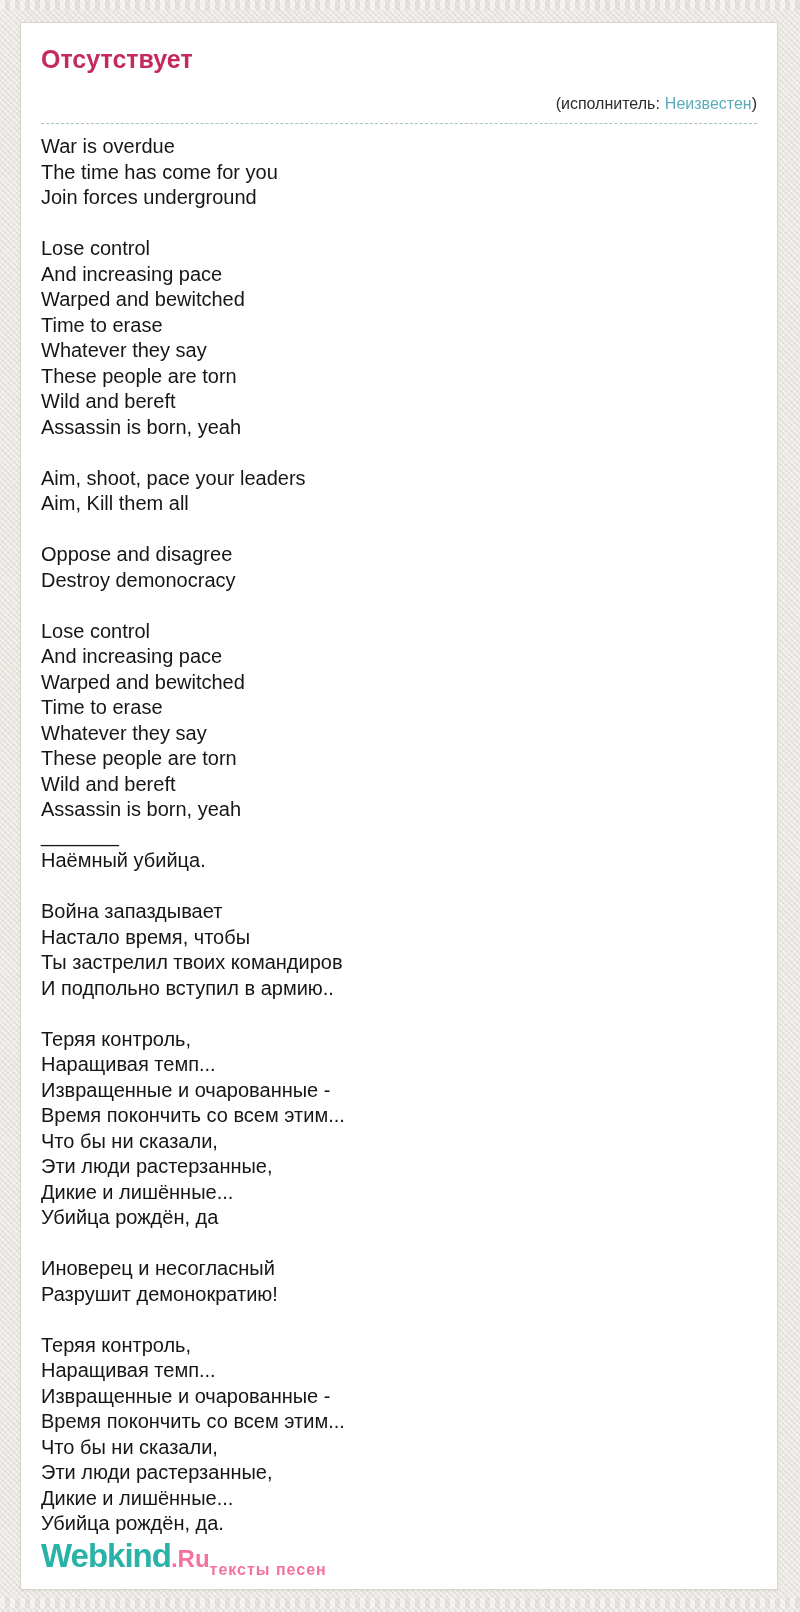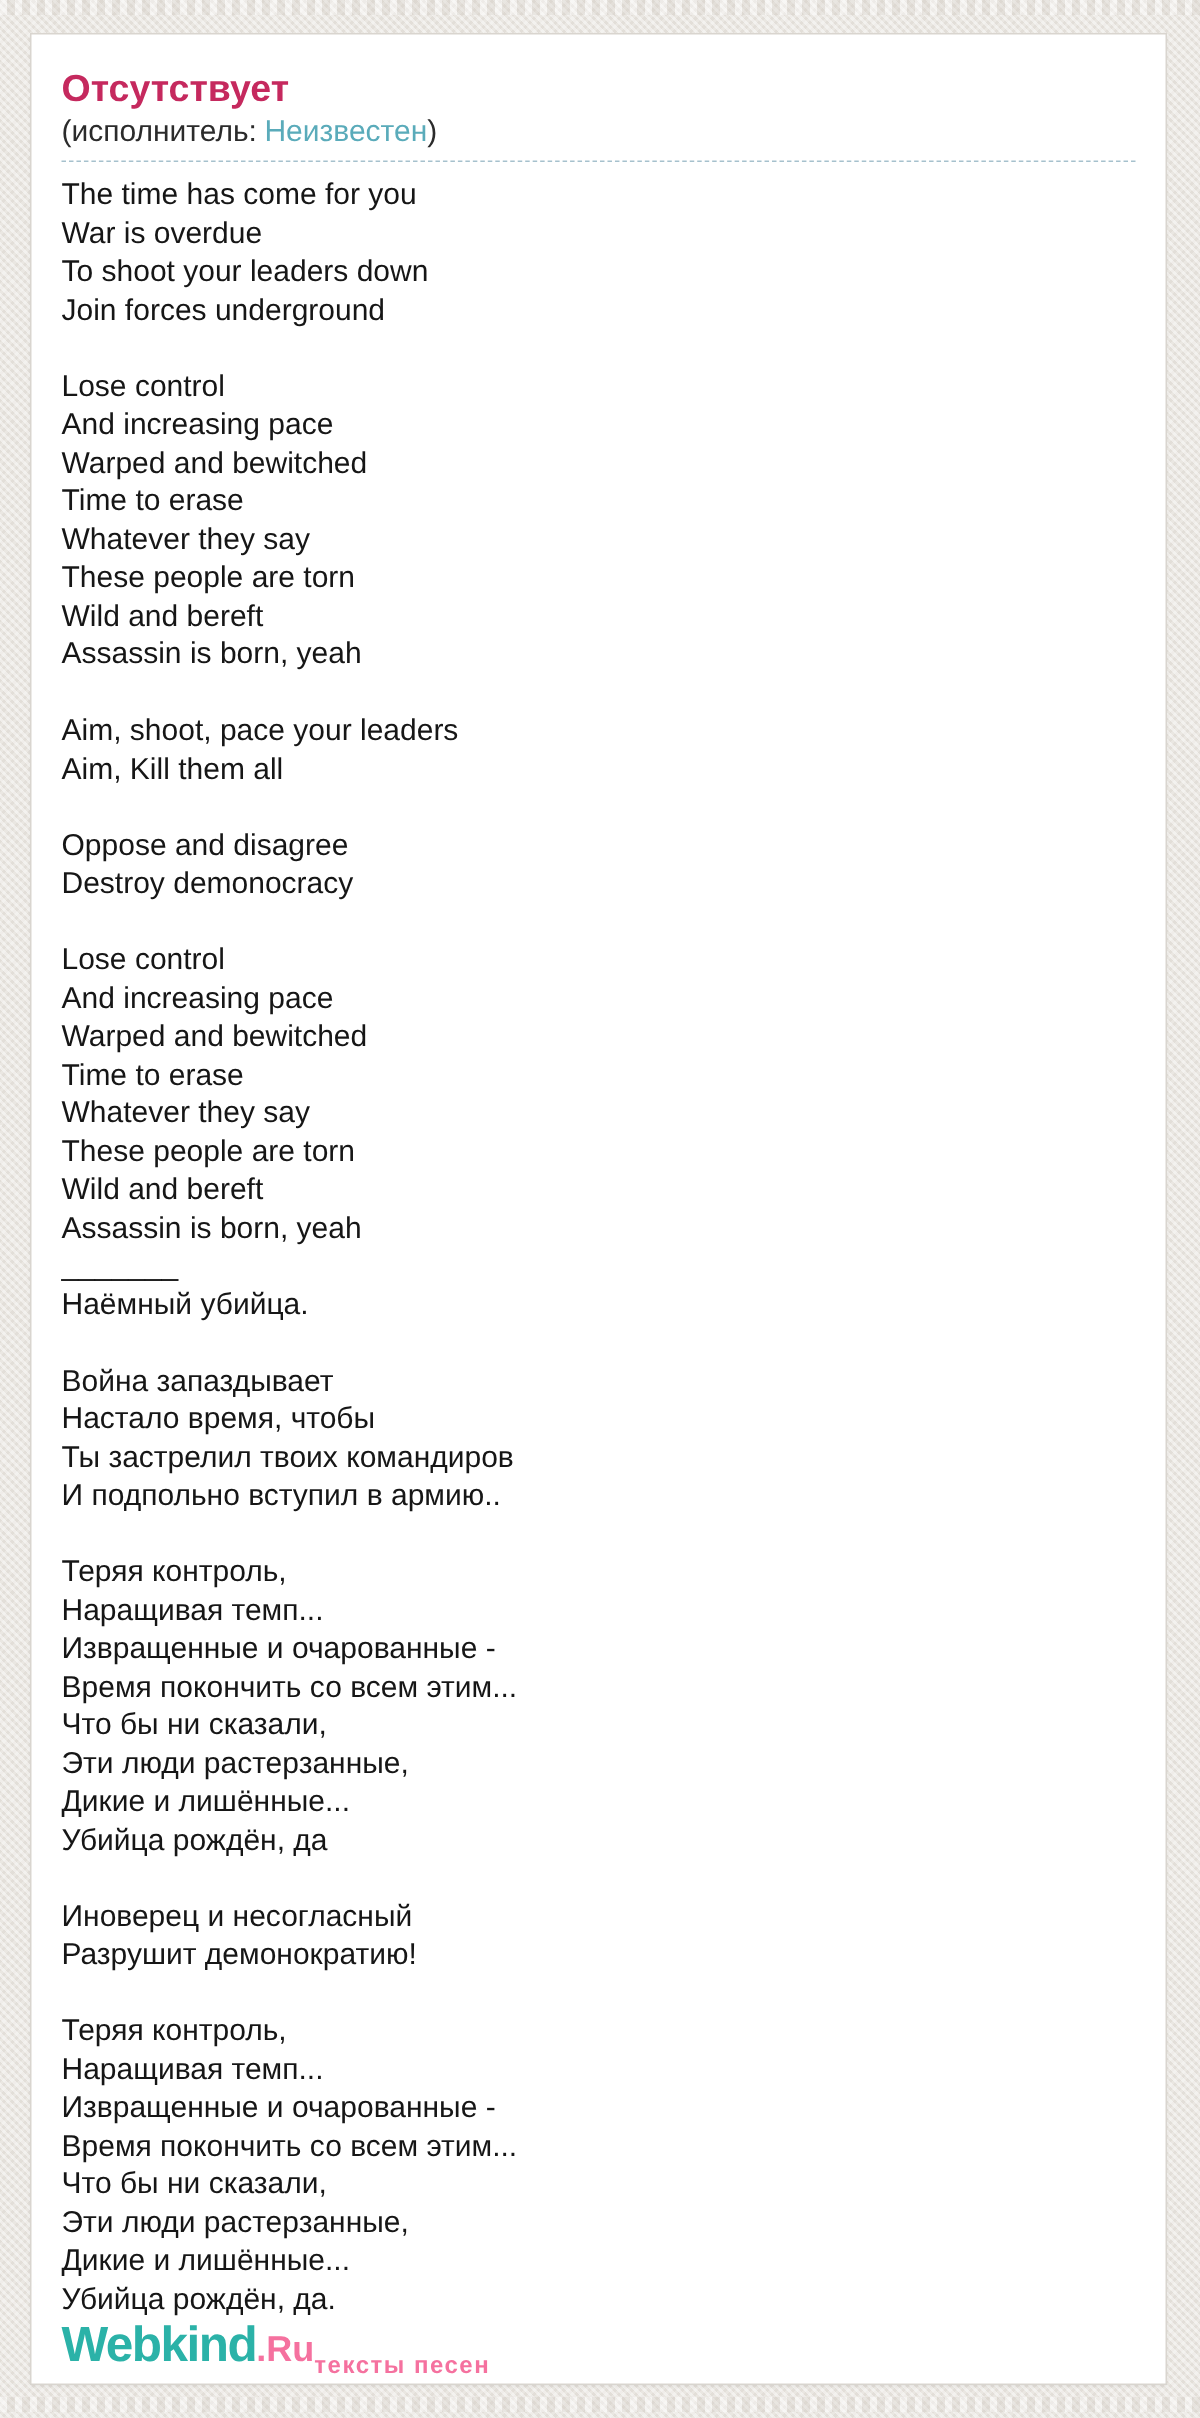--- a/index.html
+++ b/index.html
@@ -38,24 +38,25 @@
     border-bottom: 1px dashed #a6c1cd;
     padding-bottom: 7px;
   }
   .song-title {
     font-size: 25px;
     line-height: 28px;
     font-weight: bold;
     color: #c5295e;
   }
   .artist-row {
-    margin-top: 3px;
-    font-size: 20px;
+    margin-top: 19px;
+    font-size: 16px;
     line-height: 24px;
     color: #2b2b2b;
+    text-align: right;
   }
   .artist-link {
     color: #5aabba;
     text-decoration: none;
     margin-left: 5px;
   }
 
   .lyrics {
     margin-top: 10px;
     font-size: 20px;
@@ -107,23 +108,22 @@
   <main class="card">
 
     <header class="card-header">
       <h1 class="song-title">Отсутствует</h1>
       <div class="artist-row">
         <span>(исполнитель:</span><a class="artist-link" href="#">Неизвестен</a><span>)</span>
       </div>
     </header>
 
     <section class="lyrics">
+        <div class="lyric-line">War is overdue</div>
         <div class="lyric-line">The time has come for you</div>
-        <div class="lyric-line">War is overdue</div>
-        <div class="lyric-line">To shoot your leaders down</div>
         <div class="lyric-line">Join forces underground</div>
         <div class="lyric-line">&nbsp;</div>
         <div class="lyric-line">Lose control</div>
         <div class="lyric-line">And increasing pace</div>
         <div class="lyric-line">Warped and bewitched</div>
         <div class="lyric-line">Time to erase</div>
         <div class="lyric-line">Whatever they say</div>
         <div class="lyric-line">These people are torn</div>
         <div class="lyric-line">Wild and bereft</div>
         <div class="lyric-line">Assassin is born, yeah</div>

